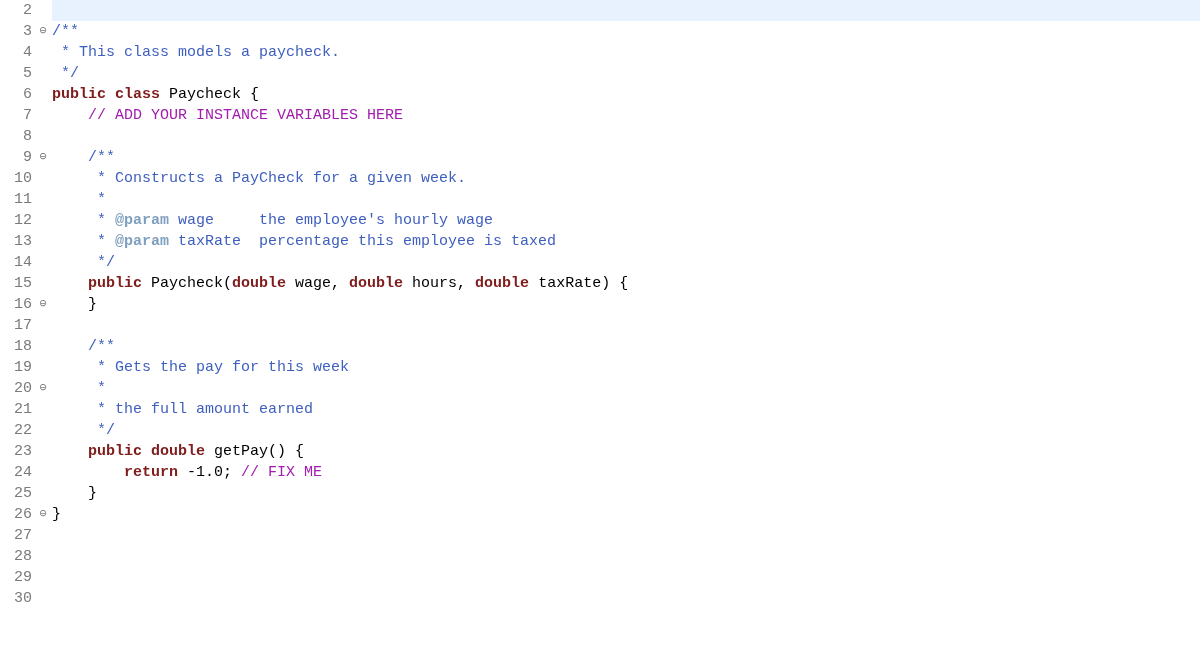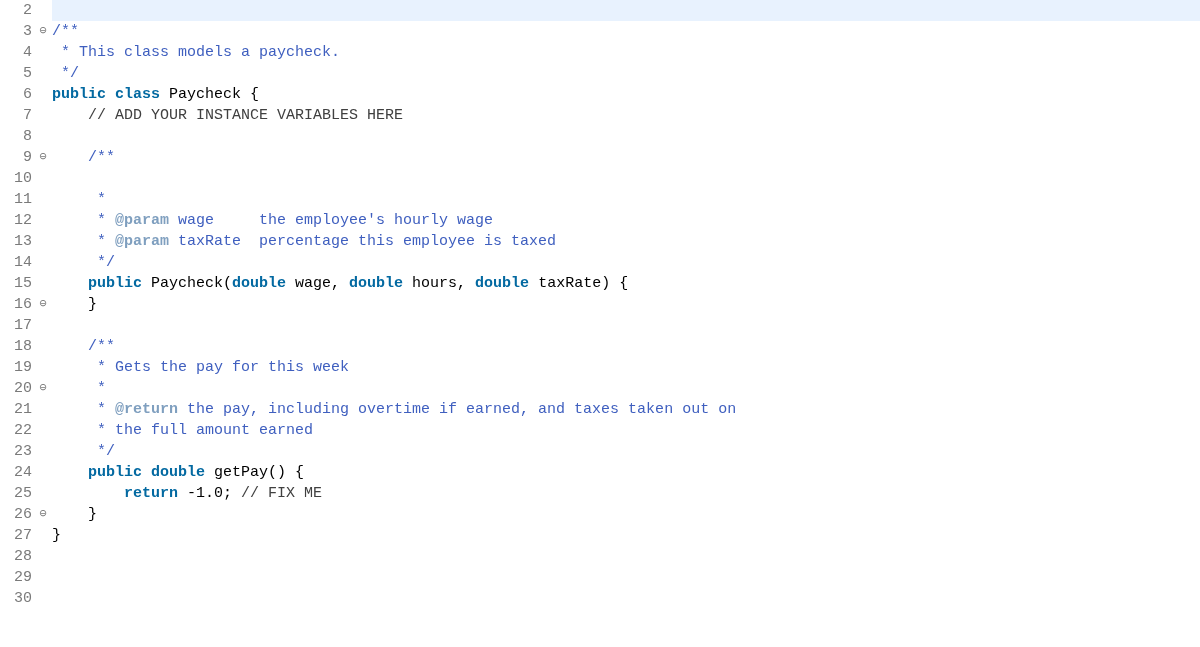--- a/index.html
+++ b/index.html
@@ -40,24 +40,24 @@
     flex: 1;
     padding-left: 2px;
   }
   .line {
     height: 21px;
     white-space: pre;
   }
   .line.highlight {
     background: #e8f2fe;
   }
-  .c-comment { color: #404040; }
+  .c-comment { color: #a21caf; }
   .c-doc     { color: #3f5fbf; }
   .c-doctag  { color: #7f9fbf; font-weight: bold; text-align: center; }
-  .c-kw      { color: #0369a1; font-weight: bold; }
+  .c-kw      { color: #7f1d1d; font-weight: bold; }
   .c-id      { color: #000; }
 </style>
 </head>
 <body>
 
 <div class="editor">
   <div class="gutter" id="gutter">
       <div class="ln">2</div>
       <div class="ln">3</div>
       <div class="ln">4</div>
@@ -121,32 +121,31 @@
     </div>
   <div class="code" id="code">
       <div class="line highlight"></div>
       <div class="line"><span class="c-doc">/**</span></div>
       <div class="line"><span class="c-doc"> * This class models a paycheck.</span></div>
       <div class="line"><span class="c-doc"> */</span></div>
       <div class="line"><span class="c-kw">public</span><span class="c-id"> </span><span class="c-kw">class</span><span class="c-id"> Paycheck {</span></div>
       <div class="line"><span class="c-id">    </span><span class="c-comment">// ADD YOUR INSTANCE VARIABLES HERE</span></div>
       <div class="line"></div>
       <div class="line"><span class="c-id">    </span><span class="c-doc">/**</span></div>
-      <div class="line"><span class="c-id">    </span></div>
+      <div class="line"><span class="c-id">    </span><span class="c-doc"> * Constructs a PayCheck for a given week.</span></div>
       <div class="line"><span class="c-id">    </span><span class="c-doc"> *</span></div>
       <div class="line"><span class="c-id">    </span><span class="c-doc"> * </span><span class="c-doctag">@param</span><span class="c-doc"> wage     the employee's hourly wage</span></div>
       <div class="line"><span class="c-id">    </span><span class="c-doc"> * </span><span class="c-doctag">@param</span><span class="c-doc"> taxRate  percentage this employee is taxed</span></div>
       <div class="line"><span class="c-id">    </span><span class="c-doc"> */</span></div>
       <div class="line"><span class="c-id">    </span><span class="c-kw">public</span><span class="c-id"> Paycheck(</span><span class="c-kw">double</span><span class="c-id"> wage, </span><span class="c-kw">double</span><span class="c-id"> hours, </span><span class="c-kw">double</span><span class="c-id"> taxRate) {</span></div>
       <div class="line"><span class="c-id">    }</span></div>
       <div class="line"></div>
       <div class="line"><span class="c-id">    </span><span class="c-doc">/**</span></div>
       <div class="line"><span class="c-id">    </span><span class="c-doc"> * Gets the pay for this week</span></div>
       <div class="line"><span class="c-id">    </span><span class="c-doc"> *</span></div>
-      <div class="line"><span class="c-id">    </span><span class="c-doc"> * </span><span class="c-doctag">@return</span><span class="c-doc"> the pay, including overtime if earned, and taxes taken out on</span></div>
       <div class="line"><span class="c-id">    </span><span class="c-doc"> * the full amount earned</span></div>
       <div class="line"><span class="c-id">    </span><span class="c-doc"> */</span></div>
       <div class="line"><span class="c-id">    </span><span class="c-kw">public</span><span class="c-id"> </span><span class="c-kw">double</span><span class="c-id"> getPay() {</span></div>
       <div class="line"><span class="c-id">        </span><span class="c-kw">return</span><span class="c-id"> -1.0; </span><span class="c-comment">// FIX ME</span></div>
       <div class="line"><span class="c-id">    }</span></div>
       <div class="line"><span class="c-id">}</span></div>
       <div class="line"></div>
     </div>
 </div>
 

